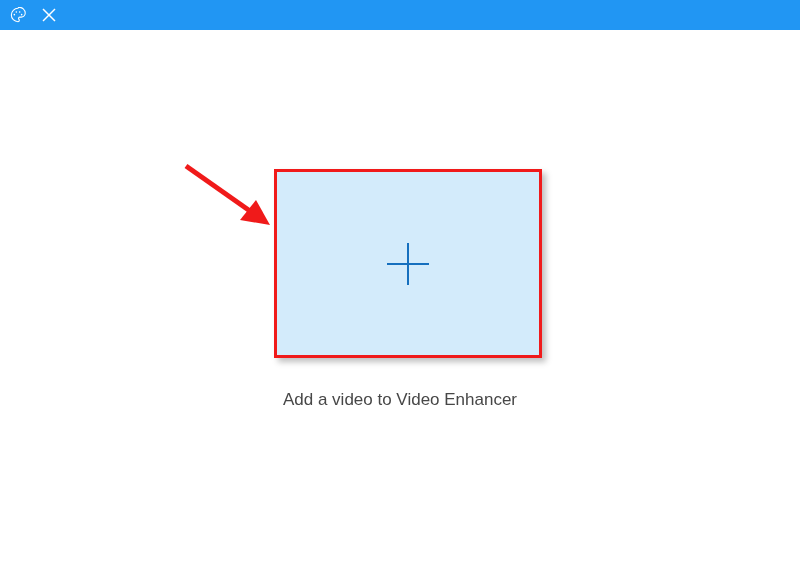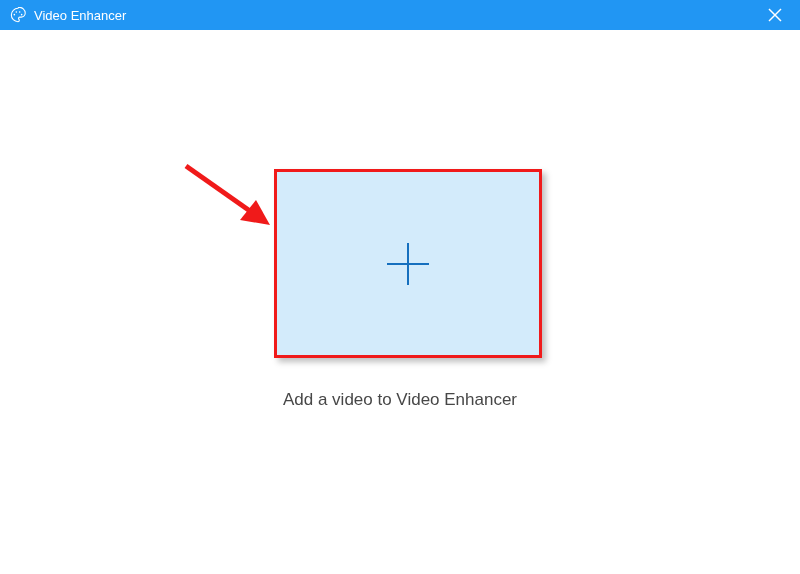--- a/index.html
+++ b/index.html
@@ -84,21 +84,20 @@
 <div class="titlebar">
   <span class="titlebar-icon">
     <svg width="16" height="16" viewBox="0 0 24 24" fill="none" stroke="#ffffff" stroke-width="1.6">
       <path d="M12 2C6.48 2 2 6.48 2 12s4.48 10 10 10c1.1 0 2-.9 2-2 0-.55-.22-1.05-.58-1.41-.36-.36-.58-.86-.58-1.41 0-1.1.9-2 2-2h2c3.31 0 6-2.69 6-6 0-4.96-4.48-9-10-9z" fill="none"></path>
       <circle cx="6.5" cy="11.5" r="1.2" fill="#ffffff" stroke="none"></circle>
       <circle cx="9.5" cy="7.5" r="1.2" fill="#ffffff" stroke="none"></circle>
       <circle cx="14.5" cy="7.5" r="1.2" fill="#ffffff" stroke="none"></circle>
       <circle cx="17.5" cy="11.5" r="1.2" fill="#ffffff" stroke="none"></circle>
     </svg>
   </span>
-  <span class="titlebar-title">Video Enhancer</span>
   <div class="titlebar-close">
     <svg width="14" height="14" viewBox="0 0 14 14">
       <line x1="1" y1="1" x2="13" y2="13" stroke="#ffffff" stroke-width="1.5"></line>
       <line x1="13" y1="1" x2="1" y2="13" stroke="#ffffff" stroke-width="1.5"></line>
     </svg>
   </div>
 </div>
 
 <div class="content">
 

